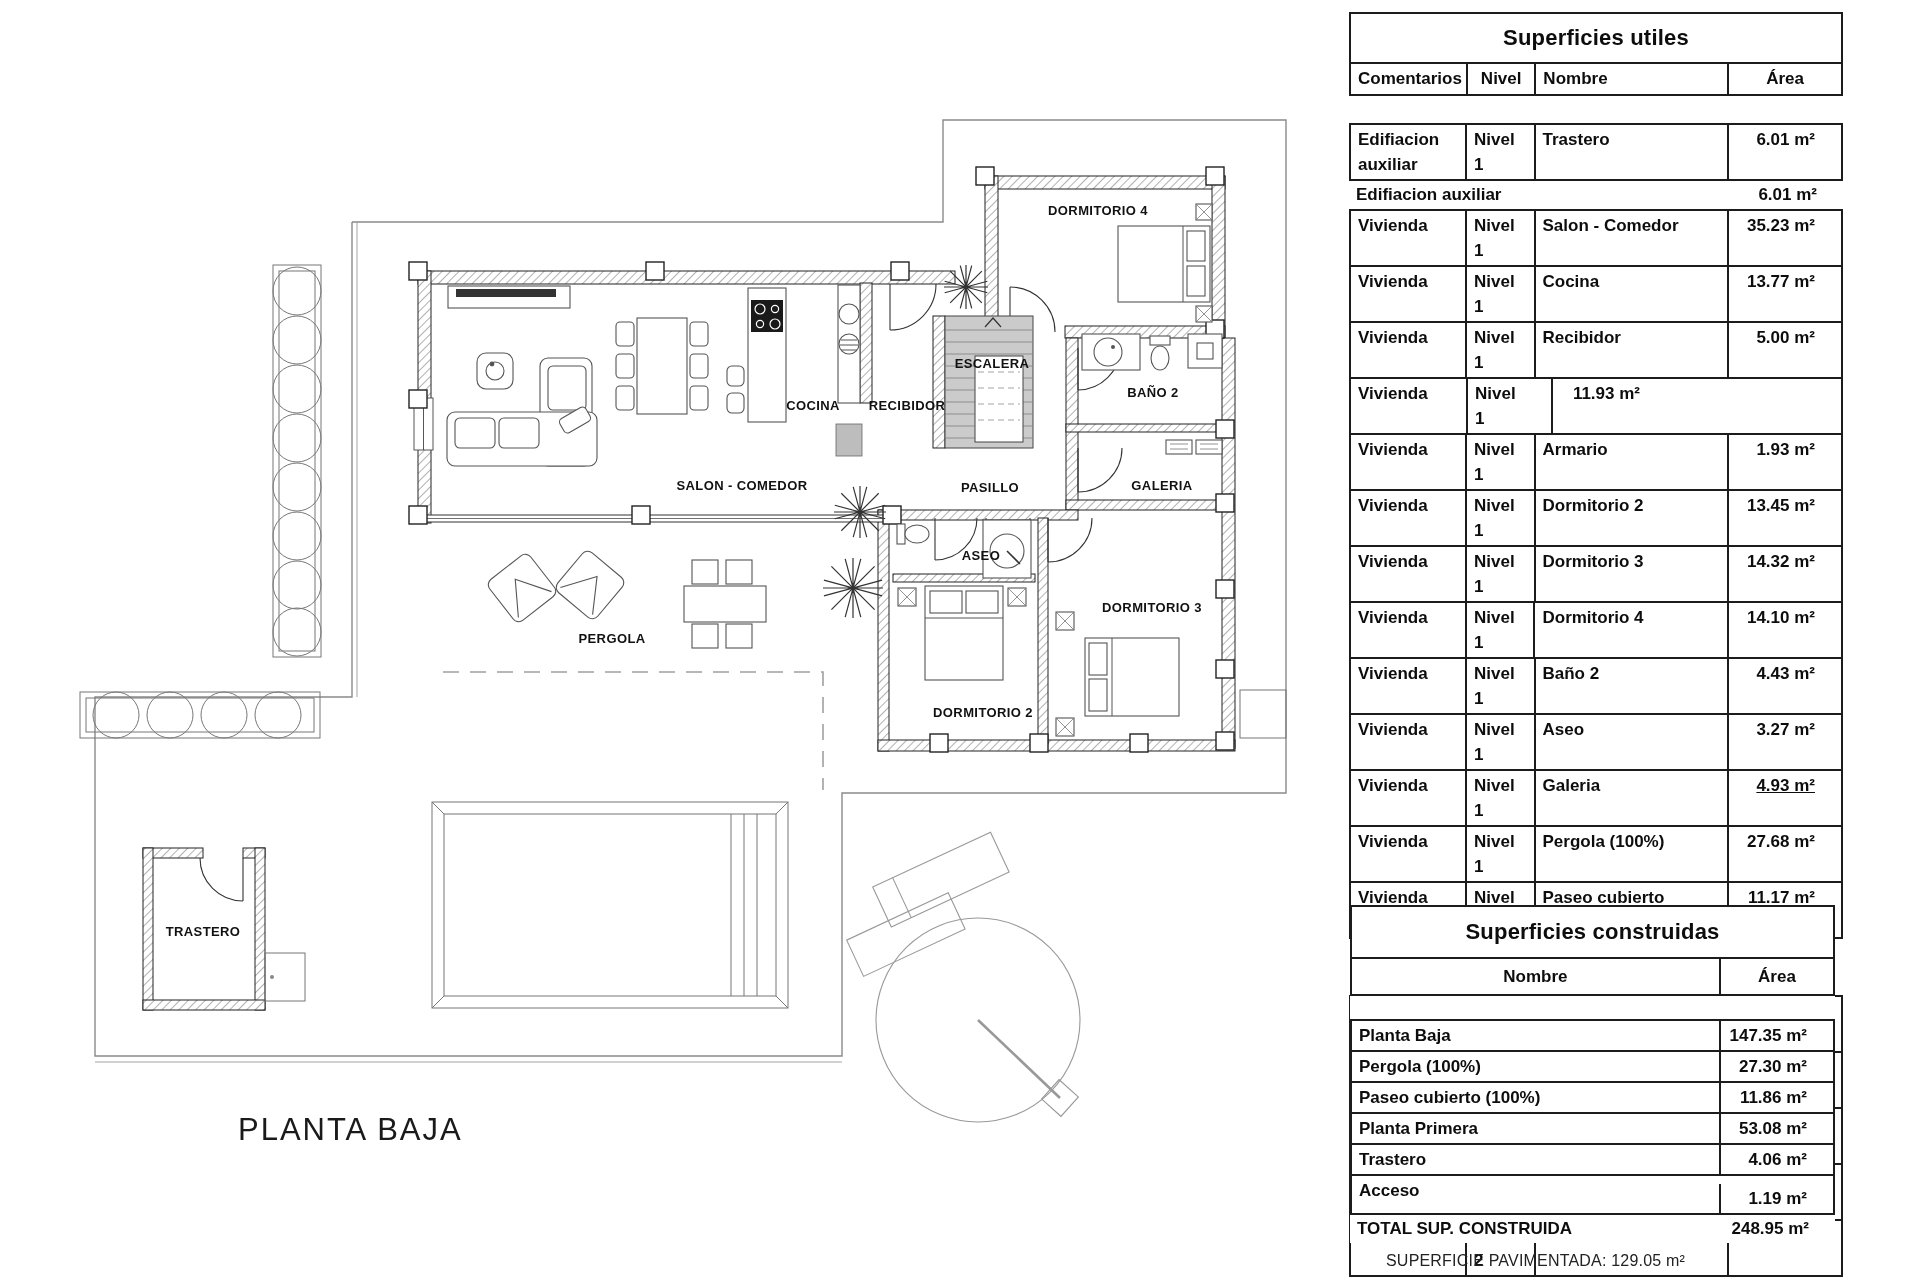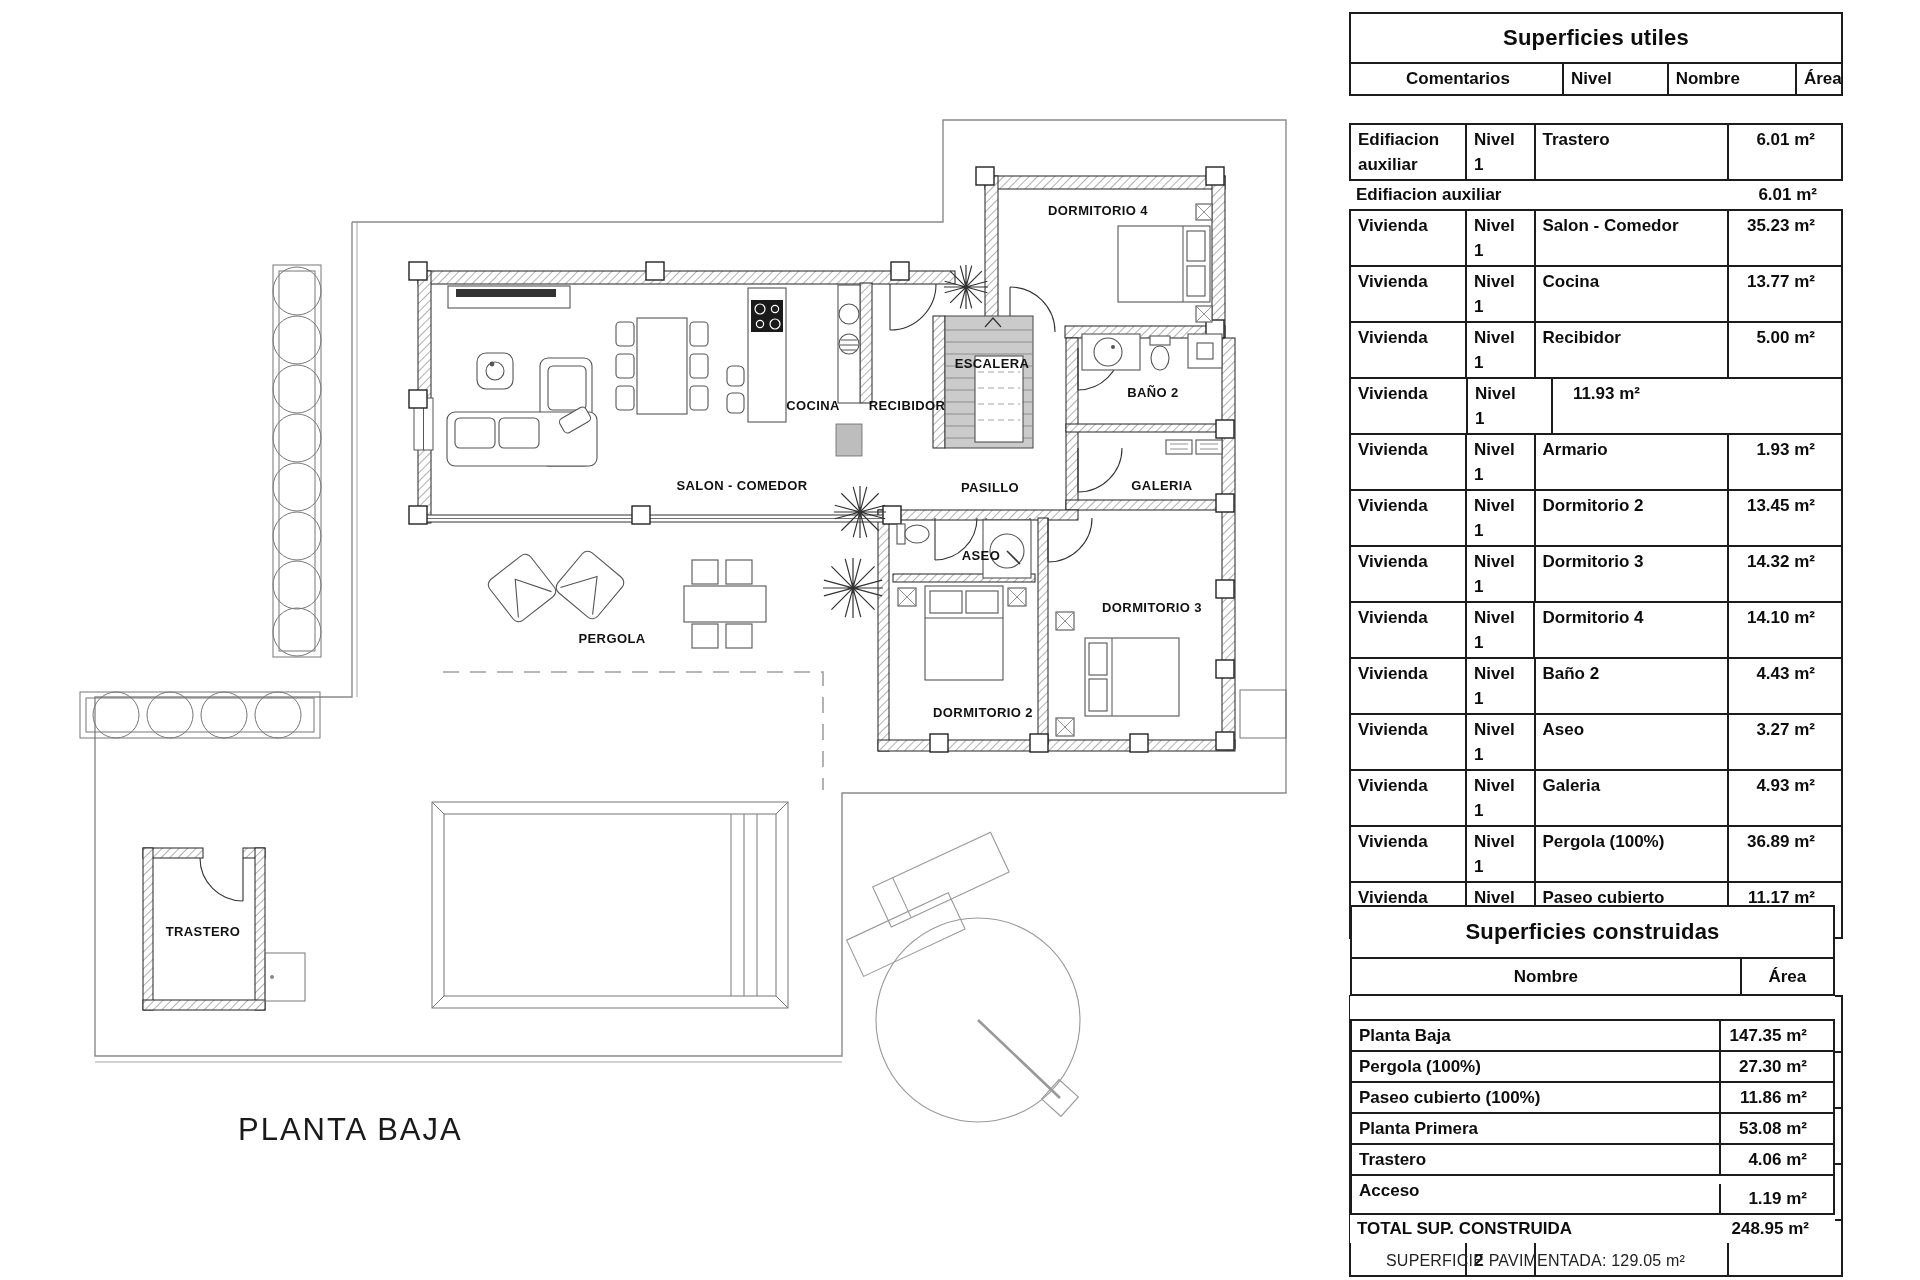--- a/index.html
+++ b/index.html
@@ -17,21 +17,21 @@
   .boundary{fill:none;stroke:#8a8a8a;stroke-width:1.4;}
   .boundary2{fill:none;stroke:#9a9a9a;stroke-width:.9;}
   .glass{fill:#fff;stroke:#333;stroke-width:1;}
   .palm{stroke:#333;stroke-width:1.1;fill:none;}
 
   
   .tbl{position:absolute;background:#fff;}
   .tbl-title{border:2px solid #1c1c1c;text-align:center;font-weight:bold;font-size:22px;
              display:flex;align-items:center;justify-content:center;letter-spacing:.2px;}
   .tbl-head{display:flex;border:2px solid #1c1c1c;border-top:none;font-weight:bold;font-size:17px;}
-  .hc{display:flex;align-items:center;box-sizing:border-box;padding:11px 7px;margin-left:48px;}
+  .hc{display:flex;align-items:center;box-sizing:border-box;padding:11px 7px;}
   .hc + .hc{border-left:2px solid #1c1c1c;}
   .hc.center{justify-content:center;}
   .chunk{border:2px solid #1c1c1c;}
   .trow{display:flex;min-height:29px;align-items:stretch;}
   .trow + .trow{border-top:2px solid #1c1c1c;}
   .cell{box-sizing:border-box;padding:2px 7px;font-weight:bold;font-size:17px;line-height:25px;
         display:block;}
   .cell + .cell{border-left:2px solid #1c1c1c;}
   .cell.right{text-align:right;padding-right:26px;}
   .sumrow{display:flex;min-height:28px;align-items:center;font-weight:bold;font-size:17px;}
@@ -450,27 +450,27 @@
           <div class="trow">
             <div class="cell" style="width: 115px;">Vivienda</div>
             <div class="cell" style="width: 69px;">Nivel 1</div>
             <div class="cell" style="width: 195px;">Aseo</div>
             <div class="cell right" style="width: 115px;">3.27 m²</div>
           </div>
           <div class="trow">
             <div class="cell" style="width: 115px;">Vivienda</div>
             <div class="cell" style="width: 69px;">Nivel 1</div>
             <div class="cell" style="width: 195px;">Galeria</div>
-            <div class="cell right" style="width: 115px;">4.93 m²</div>
+            <div class="cell right" style="width: 115px; text-decoration: underline;">4.93 m²</div>
           </div>
           <div class="trow">
             <div class="cell" style="width: 115px;">Vivienda</div>
             <div class="cell" style="width: 69px;">Nivel 1</div>
             <div class="cell" style="width: 195px;">Pergola (100%)</div>
-            <div class="cell right" style="width: 115px;">36.89 m²</div>
+            <div class="cell right" style="width: 115px;">27.68 m²</div>
           </div>
           <div class="trow">
             <div class="cell" style="width: 115px;">Vivienda</div>
             <div class="cell" style="width: 69px;">Nivel 1</div>
             <div class="cell" style="width: 195px;">Paseo cubierto (100%)</div>
             <div class="cell right" style="width: 115px;">11.17 m²</div>
           </div>
         </div>
         <div class="sumrow">
           <div class="sl">Vivienda</div>

